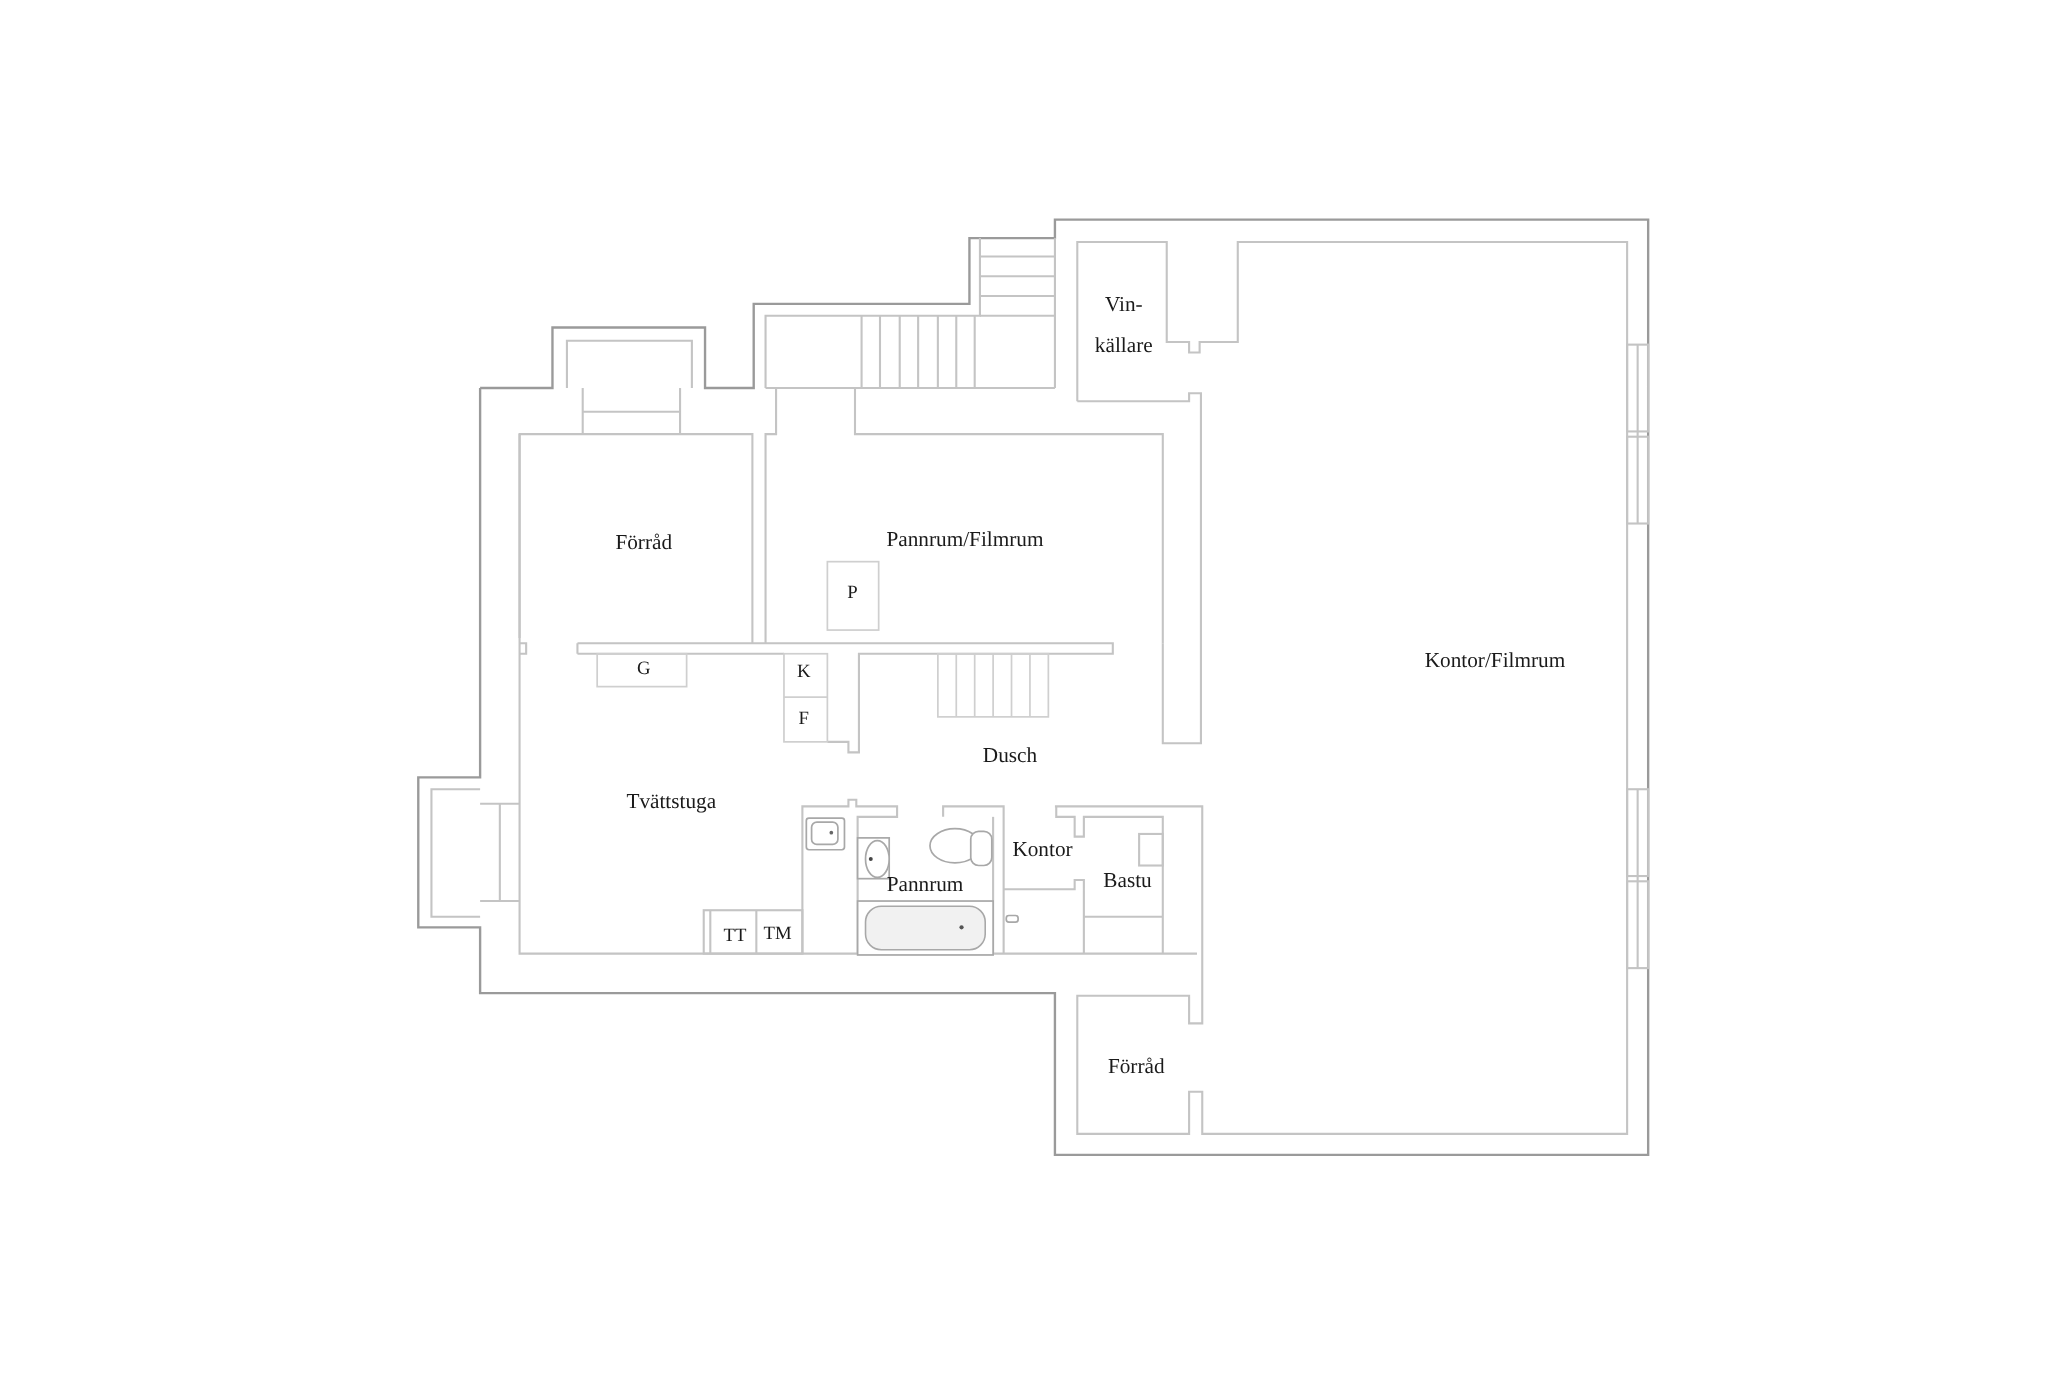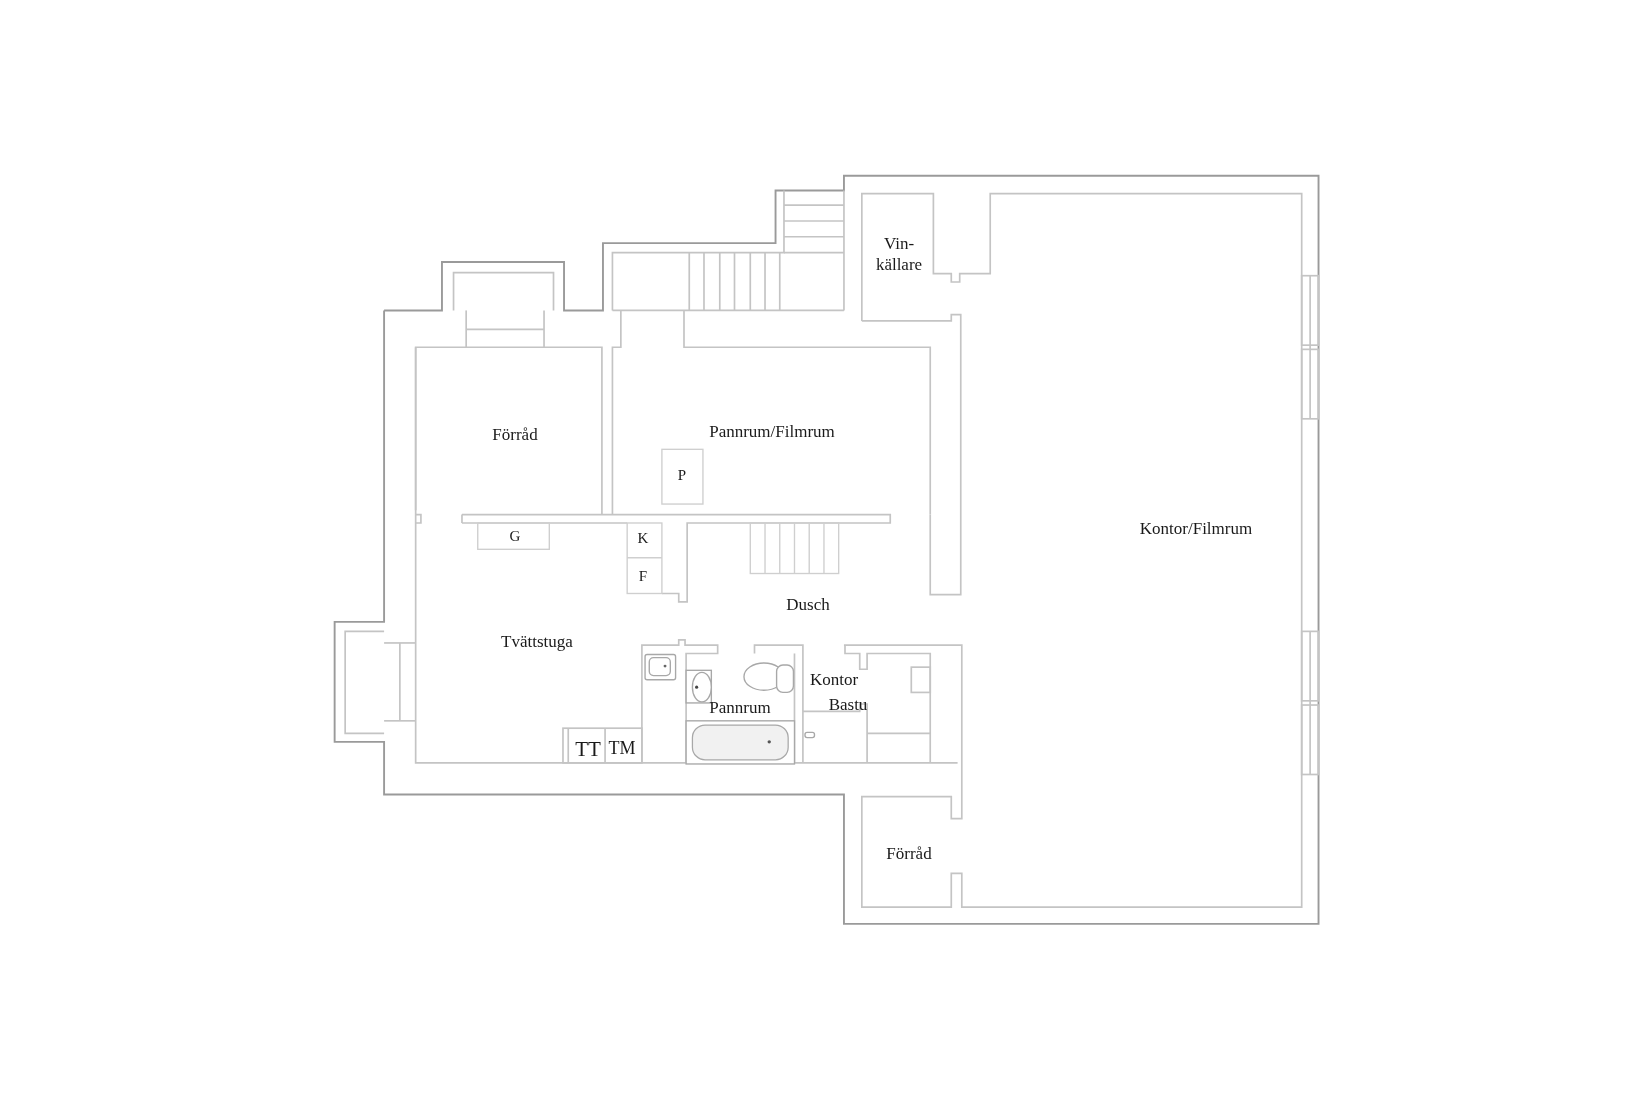--- a/index.html
+++ b/index.html
@@ -113,27 +113,27 @@
     </g>
     <g>
       <rect class="fx" x="765" y="696" width="9" height="5" rx="2"></rect>
     </g>
   </g>
 </svg>
 
 <div class="lbl" style="left:515px;top:434px">Förråd</div>
 <div class="lbl" style="left:772px;top:431px">Pannrum/Filmrum</div>
 <div class="lbl" style="left:899px;top:243px">Vin-</div>
-<div class="lbl" style="left:899px;top:264px">källare</div>
+<div class="lbl" style="left:899px;top:276px">källare</div>
 <div class="lbl" style="left:1196px;top:528px">Kontor/Filmrum</div>
 <div class="lbl" style="left:537px;top:641px">Tvättstuga</div>
 <div class="lbl" style="left:808px;top:604px">Dusch</div>
 <div class="lbl" style="left:740px;top:707px">Pannrum</div>
 <div class="lbl" style="left:834px;top:679px">Kontor</div>
-<div class="lbl" style="left:848px;top:704px">Bastu</div>
+<div class="lbl" style="left:902px;top:704px">Bastu</div>
 <div class="lbl" style="left:909px;top:853px">Förråd</div>
 
 <div class="lbl" style="left:682px;top:475px;font-size:15px">P</div>
 <div class="lbl" style="left:515px;top:536px;font-size:15px">G</div>
 <div class="lbl" style="left:643px;top:538px;font-size:15px">K</div>
 <div class="lbl" style="left:643px;top:576px;font-size:15px">F</div>
-<div class="lbl" style="left:588px;top:749px;font-size:21px">TT</div>
-<div class="lbl" style="left:622px;top:748px;font-size:18px">TM</div>
+<div class="lbl" style="left:588px;top:749px;font-size:15px">TT</div>
+<div class="lbl" style="left:622px;top:748px;font-size:15px">TM</div>
 
 </body></html>

